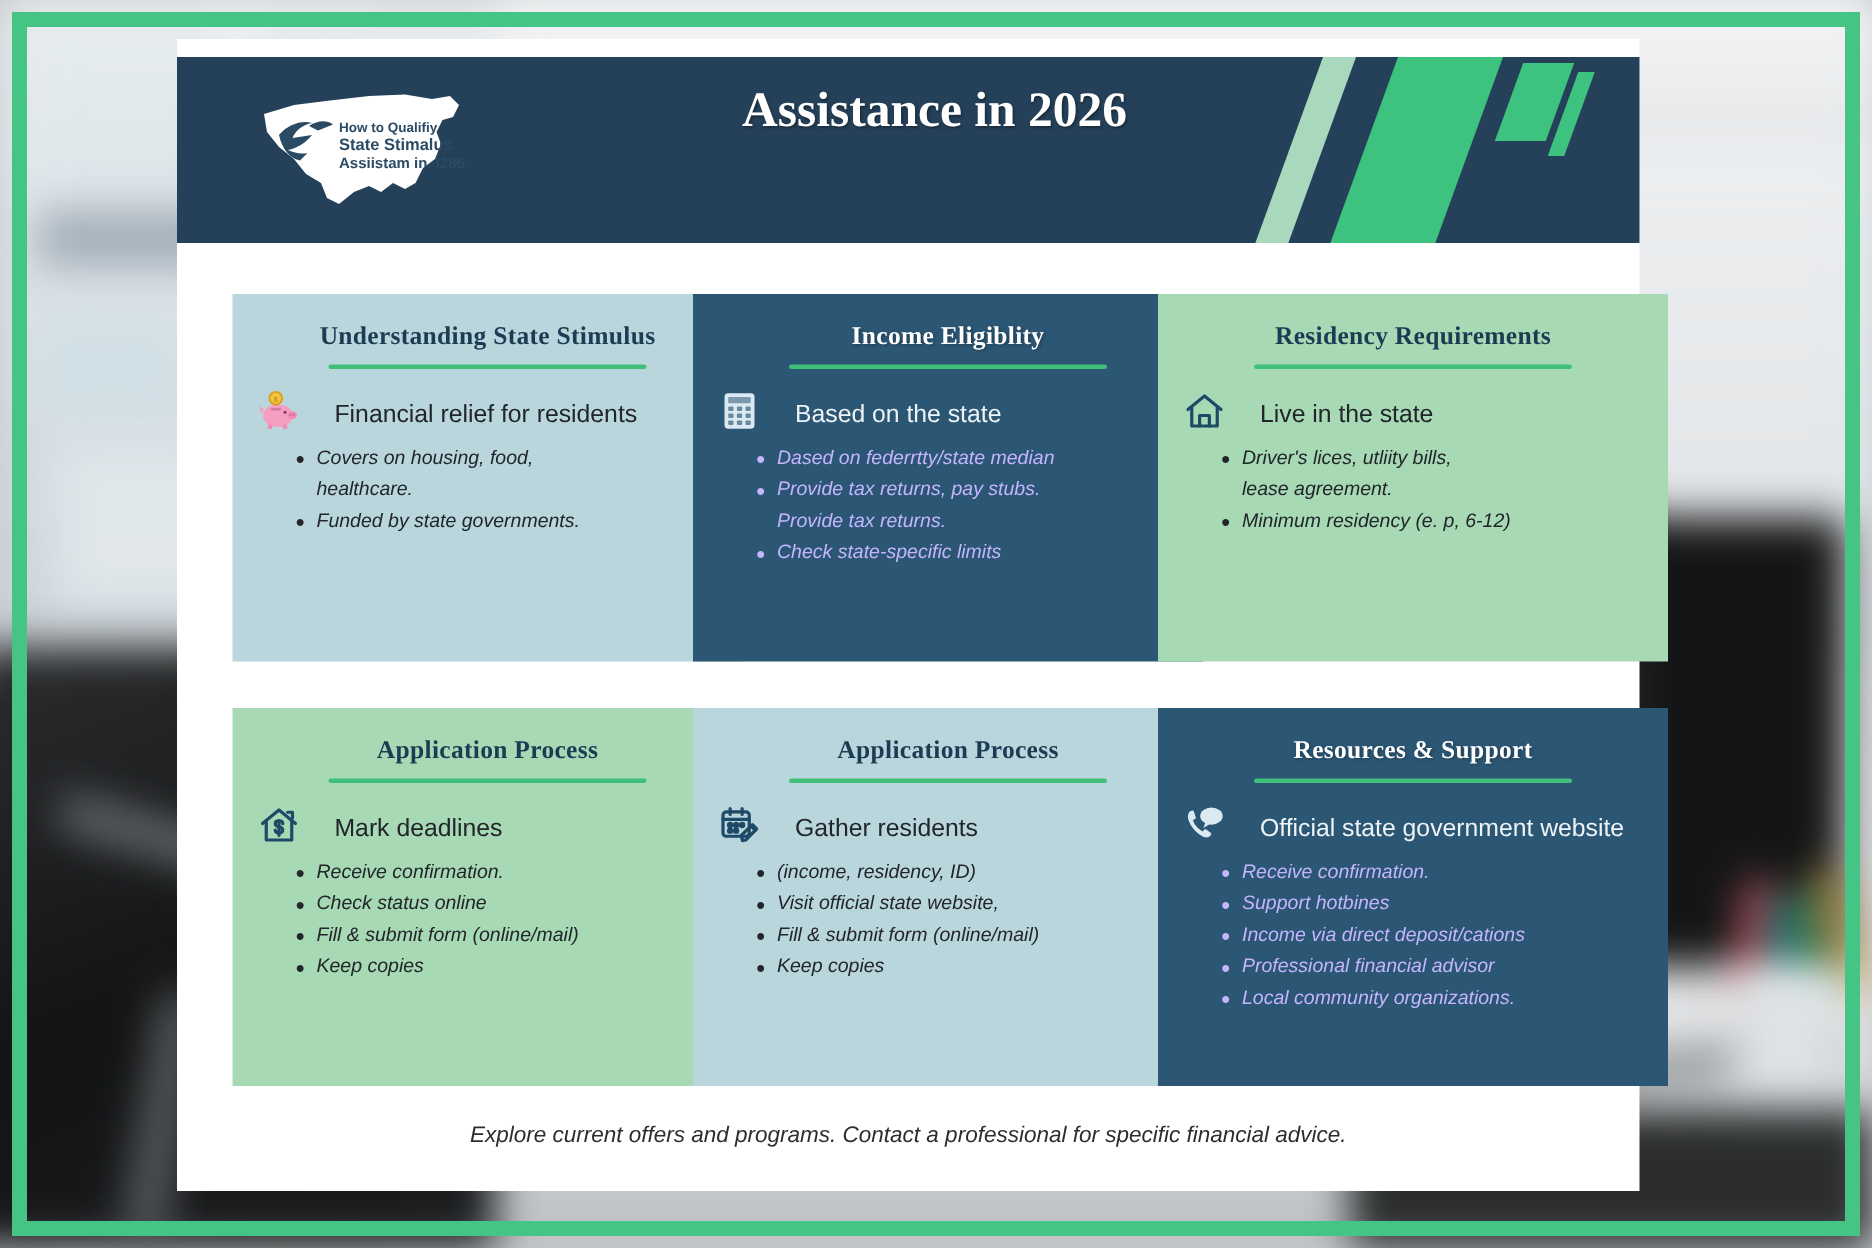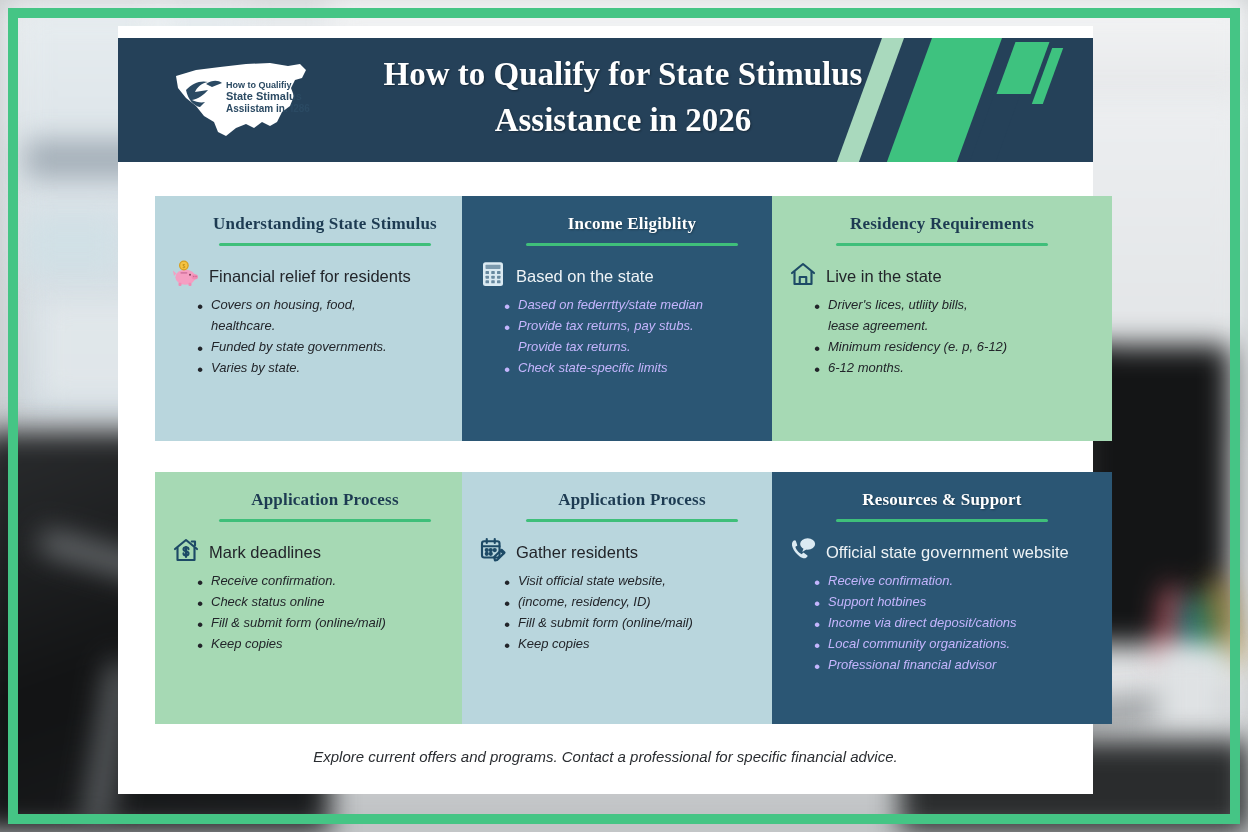--- a/index.html
+++ b/index.html
@@ -91,21 +91,21 @@
   .card-title{
     font-family:"Liberation Serif", serif;font-weight:700;font-size:17px;
     text-align:center;letter-spacing:.2px;margin:4px 0 0 0;}
   .t-dark{color:#1d3b52;}
   .t-light{color:#ffffff;text-shadow:1px 1px 2px rgba(0,0,0,.3);}
   .rule{height:3px;background:#3fbf7a;margin:9px auto 0 auto;width:212px;border-radius:2px;}
 
   .card-body{position:relative;margin-top:16px;}
   .lead{display:flex;align-items:flex-start;gap:8px;}
   .icon-box{flex:0 0 auto;width:30px;height:30px;display:block;margin-top:-3px;}
-  .lead-text{font-size:16.5px;line-height:1.55;padding-top:2px;white-space:nowrap;}
+  .lead-text{font-size:16.5px;line-height:1.55;padding-top:2px;white-space:nowrap;margin-left:14px;}
   .txt-dark{color:#22252a;}
   .txt-light{color:#eef3f6;}
 
   ul.bul{margin:4px 0 0 0;padding:0 0 0 26px;list-style:none;}
   ul.bul li{position:relative;font-size:13px;line-height:1.62;padding-left:14px;white-space:nowrap;font-style:italic;}
   ul.bul li::before{content:"\2022";position:absolute;left:0;top:-1px;font-size:17px;}
   ul.bul.txt-dark li{color:#22252a;}
   ul.bul.txt-light li{color:#c4b5fd;}
   ul.bul li.cont{padding-left:14px;}
   ul.bul li.cont::before{content:"";}
@@ -167,21 +167,20 @@
         <path fill="#2b4a63" d="M44,34 C50,30 56,30 60,33 L50,37 Z"></path>
         <g fill="#2b4a63" font-family="Liberation Sans, sans-serif" font-weight="700">
           <text x="64" y="38" font-size="9">How to Qualifiy</text>
           <text x="64" y="50" font-size="11">State Stimalus</text>
           <text x="64" y="62" font-size="10">Assiistam in. I286</text>
         </g>
       </svg>
     </div>
 
     <div class="hdr-title">
-      <div>How to Qualify for State Stimulus</div>
       <div>Assistance in 2026</div>
     </div>
   </div>
 
   <div class="grid" id="grid">
       <div class="card r0 c0 bg-lightblue">
         <div class="card-title t-dark">Understanding State Stimulus</div>
         <div class="rule"></div>
         <div class="card-body">
           <div class="lead">
@@ -197,21 +196,20 @@
                 <rect x="14" y="19" width="2.4" height="2.6" rx=".8" fill="#f28bb4"></rect>
                 <circle cx="10.3" cy="5.2" r="3.4" fill="#f5c342" stroke="#d79f1c" stroke-width="1"></circle>
                 <text x="10.3" y="7" font-size="4" text-anchor="middle" fill="#b8860b" font-family="Liberation Sans, sans-serif">$</text>
               </svg></span>
             <span class="lead-text txt-dark">Financial relief for residents</span>
           </div>
           <ul class="bul txt-dark">
             <li>Covers on housing, food,</li>
             <li class="cont">healthcare.</li>
             <li>Funded by state governments.</li>
-            <li>Varies by state.</li>
           </ul>
         </div>
       </div>
       <div class="card r0 c1 bg-navy">
         <div class="card-title t-light">Income Eligiblity</div>
         <div class="rule"></div>
         <div class="card-body">
           <div class="lead">
             <span class="icon-box"><svg width="30" height="30" viewBox="0 0 24 24">
                 <rect x="4" y="2.5" width="16" height="19" rx="2" fill="#dbeaf2"></rect>
@@ -247,21 +245,20 @@
                 <path d="M3.2 11.2 L12 4 L20.8 11.2"></path>
                 <path d="M5.2 10.3 V20 H18.8 V10.3"></path>
                 <path d="M9.4 20 V14.4 H14.6 V20"></path>
               </svg></span>
             <span class="lead-text txt-dark">Live in the state</span>
           </div>
           <ul class="bul txt-dark">
             <li>Driver's lices, utliity bills,</li>
             <li class="cont">lease agreement.</li>
             <li>Minimum residency (e. p, 6-12)</li>
-            <li>6-12 months.</li>
           </ul>
         </div>
       </div>
       <div class="card r1 c0 bg-green">
         <div class="card-title t-dark">Application Process</div>
         <div class="rule"></div>
         <div class="card-body">
           <div class="lead">
             <span class="icon-box"><svg width="30" height="30" viewBox="0 0 24 24" fill="none" stroke="#1d4a66" stroke-width="1.7" stroke-linecap="round" stroke-linejoin="round">
                 <path d="M3.2 11.2 L12 4 L20.8 11.2"></path>
@@ -294,22 +291,22 @@
                 <circle cx="10.2" cy="12" r=".85" fill="#1d4a66"></circle>
                 <circle cx="13.4" cy="12" r=".85" fill="#1d4a66"></circle>
                 <circle cx="7" cy="15" r=".85" fill="#1d4a66"></circle>
                 <circle cx="10.2" cy="15" r=".85" fill="#1d4a66"></circle>
                 <path d="M13.6 20.3 L12.9 17.6 L18.9 11.8 L21.2 14.1 L15.3 20 Z"></path>
                 <path d="M18.2 12.6 L20.4 14.8"></path>
               </svg></span>
             <span class="lead-text txt-dark">Gather residents</span>
           </div>
           <ul class="bul txt-dark">
+            <li>(income, residency, ID)</li>
             <li>Visit official state website,</li>
-            <li>(income, residency, ID)</li>
             <li>Fill &amp; submit form (online/mail)</li>
             <li>Keep copies</li>
           </ul>
         </div>
       </div>
       <div class="card r1 c2 bg-navy">
         <div class="card-title t-light">Resources &amp; Support</div>
         <div class="rule"></div>
         <div class="card-body">
           <div class="lead">
@@ -317,21 +314,21 @@
                 <path fill="#dbeaf2" d="M4.3 4.6 c-1.2 1.1-1.5 3.1-.6 5.4 1 2.6 3 5.2 5.4 6.9 2.2 1.6 4.2 2.2 5.4 1.3 l.9-.9 c.4-.4.3-.9-.1-1.2 l-2.4-1.7 c-.4-.3-.9-.2-1.2.2 l-.7.8 c-1.3-.6-2.6-1.7-3.6-3 -.9-1.2-1.4-2.3-1.5-3.1 l1-.5 c.5-.2.6-.7.4-1.1 L6.3 4.7 C6 4.2 5.5 4.1 5.1 4.4 Z"></path>
                 <ellipse cx="15.7" cy="7.2" rx="6" ry="4.6" fill="#dbeaf2"></ellipse>
                 <path fill="#dbeaf2" d="M12.6 10.2 L11.4 13.6 L14.9 11.4 Z"></path>
               </svg></span>
             <span class="lead-text txt-light">Official state government website</span>
           </div>
           <ul class="bul txt-light">
             <li>Receive confirmation.</li>
             <li>Support hotbines</li>
             <li>Income via direct deposit/cations</li>
+            <li>Professional financial advisor</li>
             <li>Local community organizations.</li>
-            <li>Professional financial advisor</li>
           </ul>
         </div>
       </div>
     </div>
 
   <div class="footer">Explore current offers and programs. Contact a professional for specific financial advice.</div>
 </div>
 
 </body></html>

